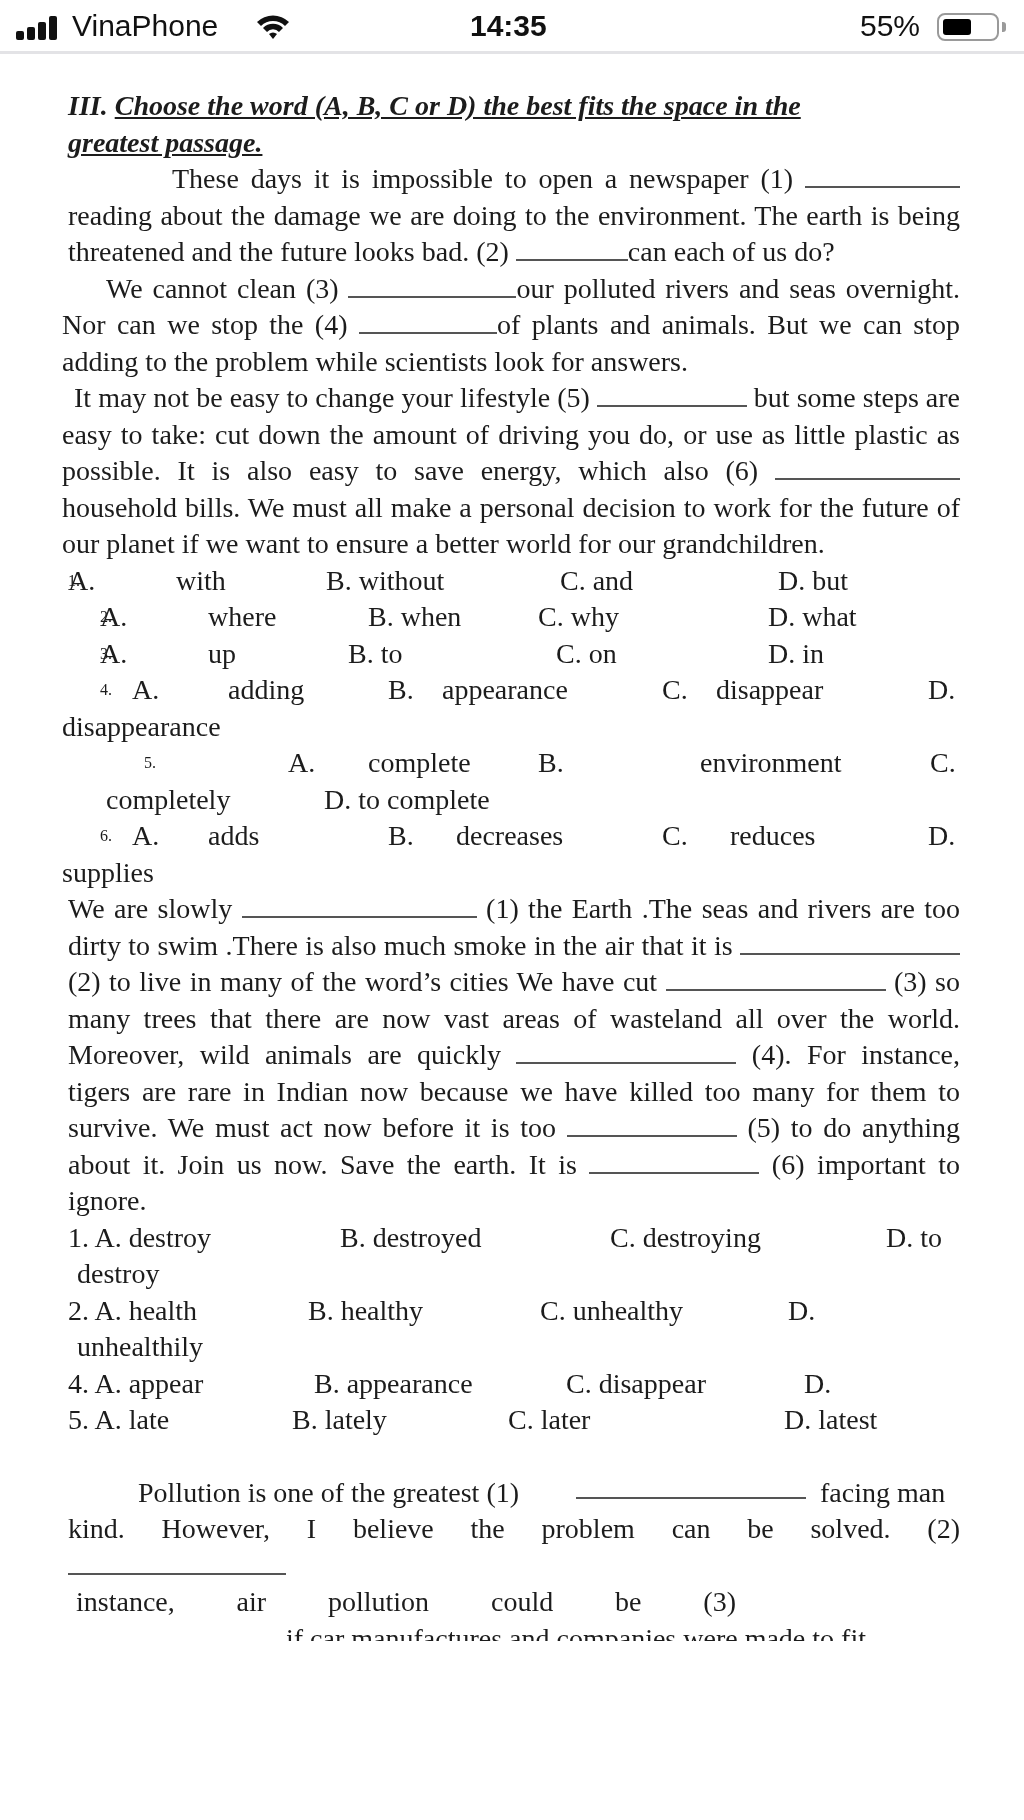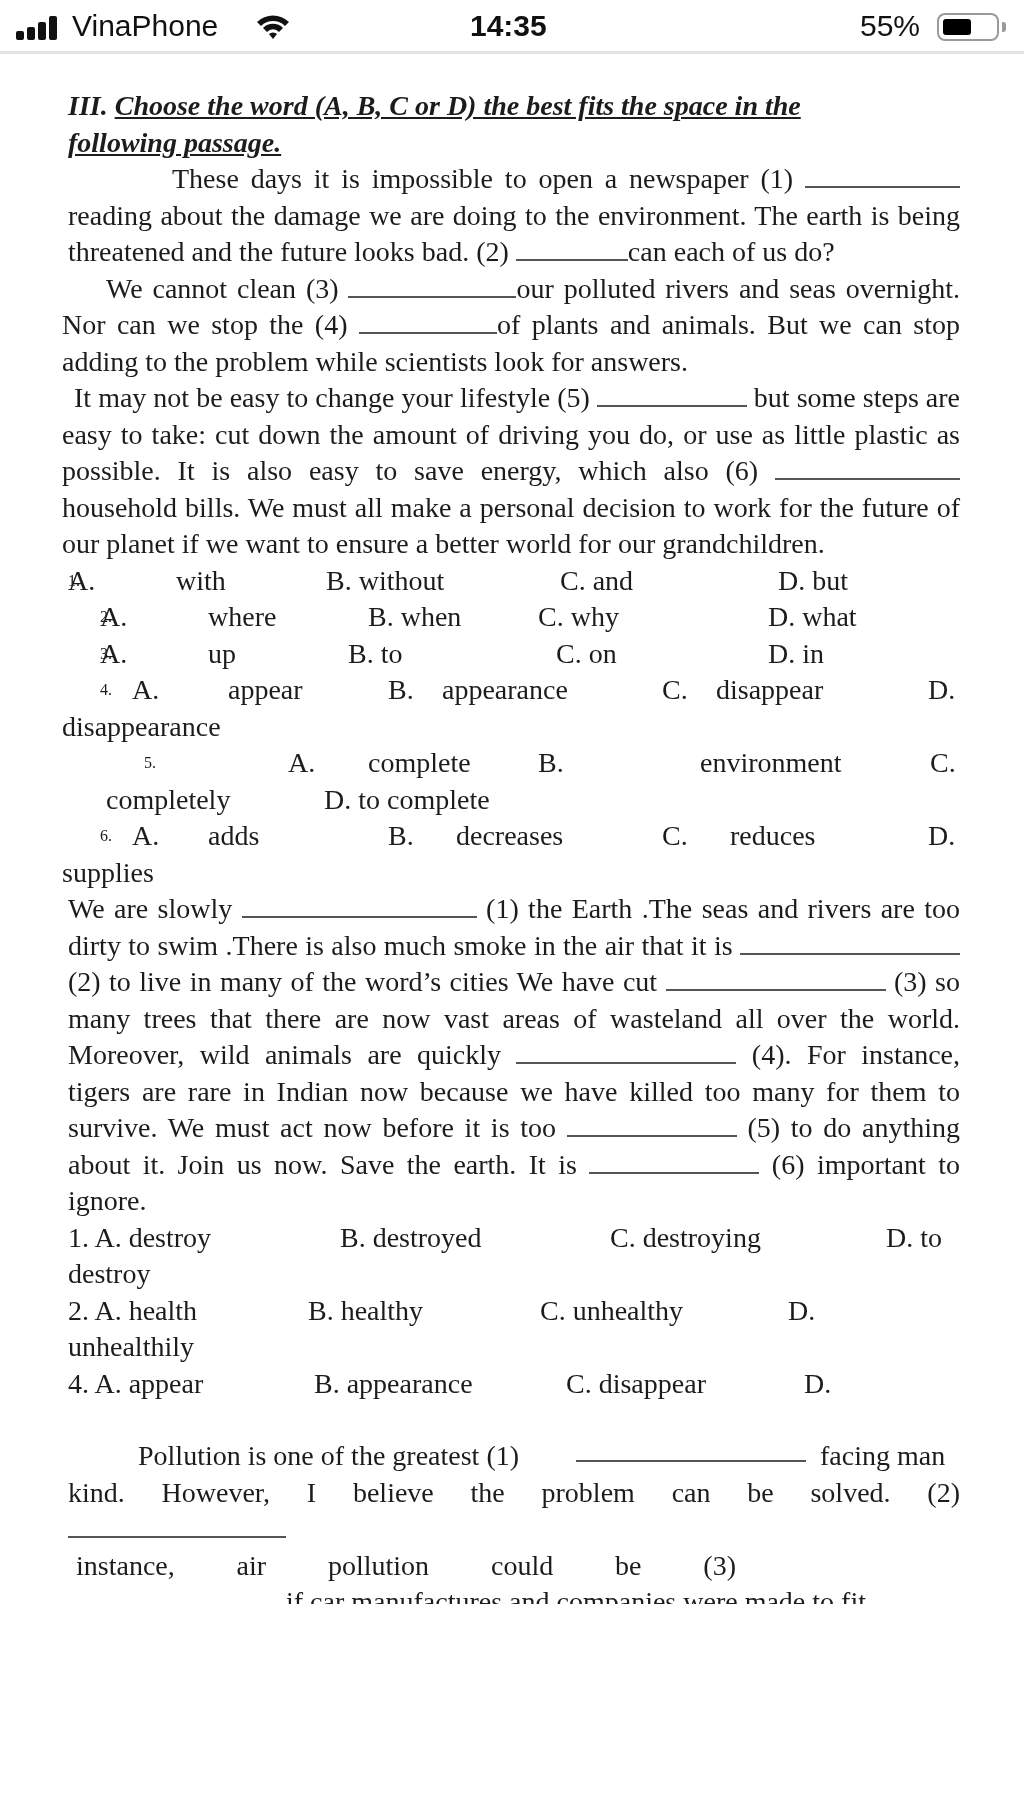--- a/index.html
+++ b/index.html
@@ -35,21 +35,21 @@
   .heading { font-weight: bold; font-style: italic; }
   .heading .u { text-decoration: underline; }
   .p { text-align: justify; text-align-last: left; margin: 0; }
   .ind1 { text-indent: 104px; }
   .ind2 { text-indent: 44px; }
   .ind3 { text-indent: 12px; }
   .blank { display: inline-block; border-bottom: 2px solid #555; height: 22px; vertical-align: baseline; }
   .opts { position: relative; height: 36.5px; white-space: nowrap; }
   .opts span { position: absolute; top: 0; }
   .num-small { font-size: 16px; }
-  .wrap-line { height: 36.5px; }
+  .wrap-line { height: 36.5px; margin-left: 9px; }
   .spacer { height: 36px; }
   .cut { height: 20px; overflow: hidden; }
 </style>
 </head>
 <body>
 
 <div class="status-bar">
   <div class="signal">
     <span style="left:0;height:9px"></span>
     <span style="left:11px;height:13px"></span>
@@ -69,21 +69,21 @@
   </div>
   <div class="battery-tip"></div>
   <div class="divider"></div>
 </div>
 
 <div class="doc">
 
   <div class="heading">
     <span>III.</span>
     <span class="u">Choose the word (A, B, C or D) the best fits the space in the</span><br>
-    <span class="u">following passage.</span>
+    <span class="u">greatest passage.</span>
   </div>
 
   <p class="p ind1">
     <span>These days it is impossible to open a newspaper (1)</span>
     <span class="blank" style="width:155px"></span><span>reading about the damage we are doing to the environment. The earth is being threatened and the future looks bad. (2)</span>
     <span class="blank" style="width:112px"></span><span>can each of us do?</span>
   </p>
 
   <p class="p ind2" style="margin-left:-6px">
     <span>We cannot clean (3)</span>
@@ -124,21 +124,21 @@
         <span>A.</span>
       </span>
     <span style="left:140px">up</span>
     <span style="left:280px">B. to</span>
     <span style="left:488px">C. on</span>
     <span style="left:700px">D. in</span>
   </div>
   <div class="opts">
     <span style="left:32px" class="num-small">4.</span>
     <span style="left:64px">A.</span>
-    <span style="left:160px">appear</span>
+    <span style="left:160px">adding</span>
     <span style="left:320px">B.</span>
     <span style="left:374px">appearance</span>
     <span style="left:594px">C.</span>
     <span style="left:648px">disappear</span>
     <span style="left:860px">D.</span>
   </div>
   <div class="wrap-line" style="margin-left:-6px">disappearance</div>
 
   <div class="opts">
     <span style="left:76px" class="num-small">5.</span>
@@ -198,20 +198,26 @@
   <div class="wrap-line">unhealthily</div>
 
 
   <div class="opts">
     <span style="left:0">4. A. appear</span>
     <span style="left:246px">B. appearance</span>
     <span style="left:498px">C. disappear</span>
     <span style="left:736px">D.</span>
   </div>
 
+  <div class="opts">
+    <span style="left:0">5. A. late</span>
+    <span style="left:224px">B. lately</span>
+    <span style="left:440px">C. later</span>
+    <span style="left:716px">D. latest</span>
+  </div>
 
 
   <div class="spacer"></div>
 
   <div class="opts">
     <span style="left:70px">Pollution is one of the greatest (1)</span>
     <span style="left:508px;top:0">
         <span class="blank" style="width:230px"></span>
       </span>
     <span style="left:752px">facing man</span>

